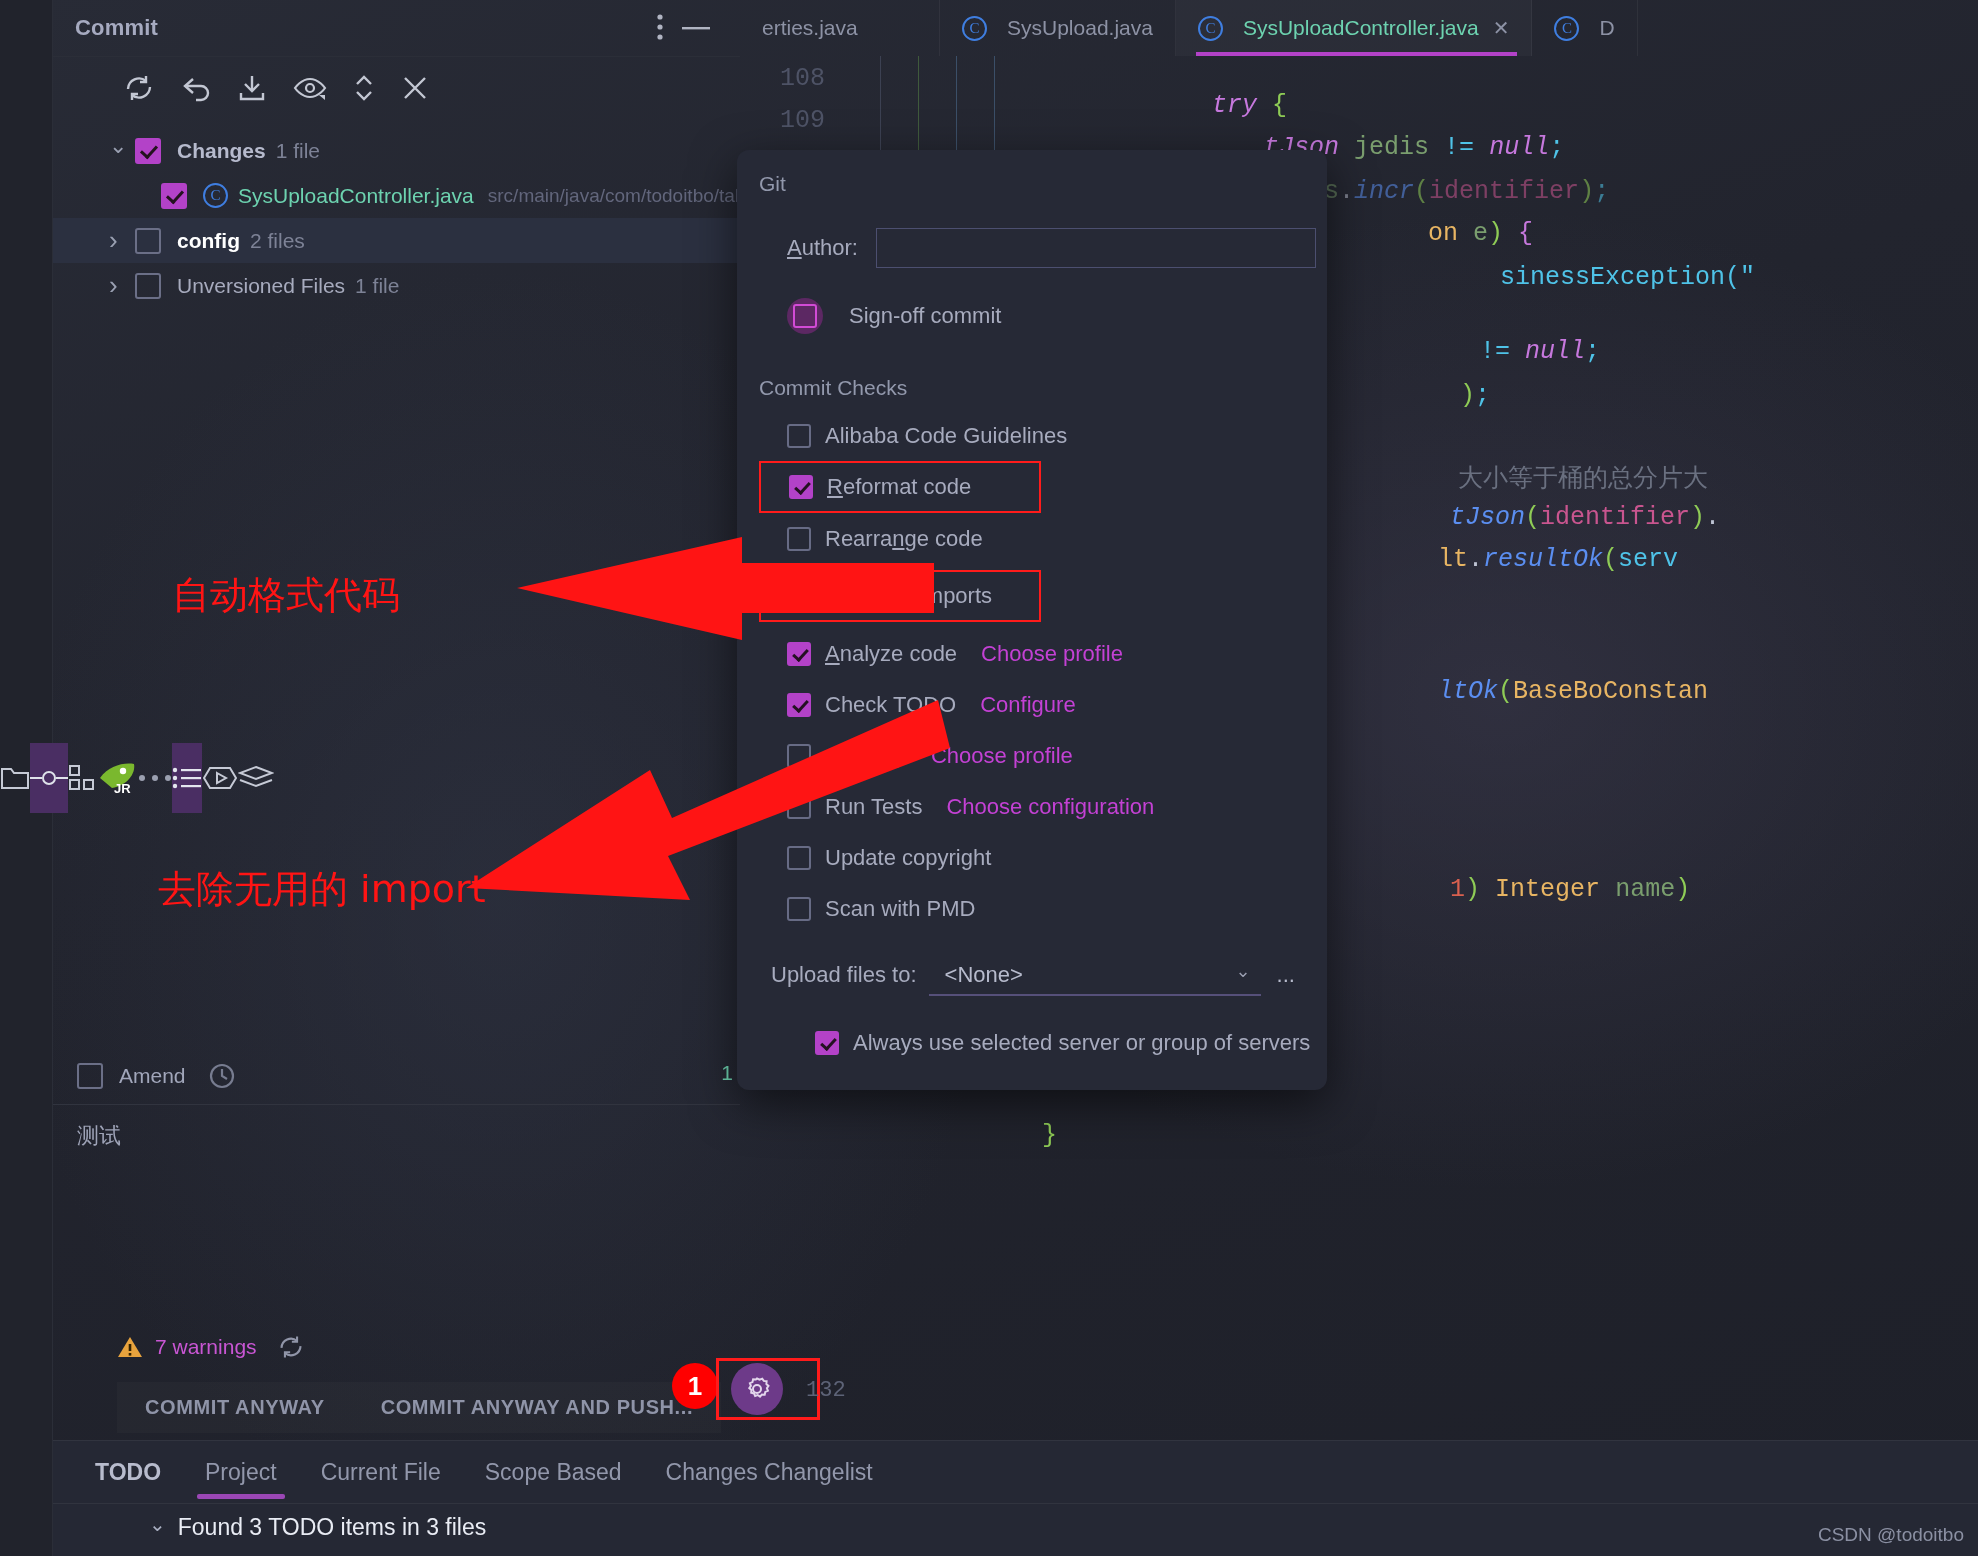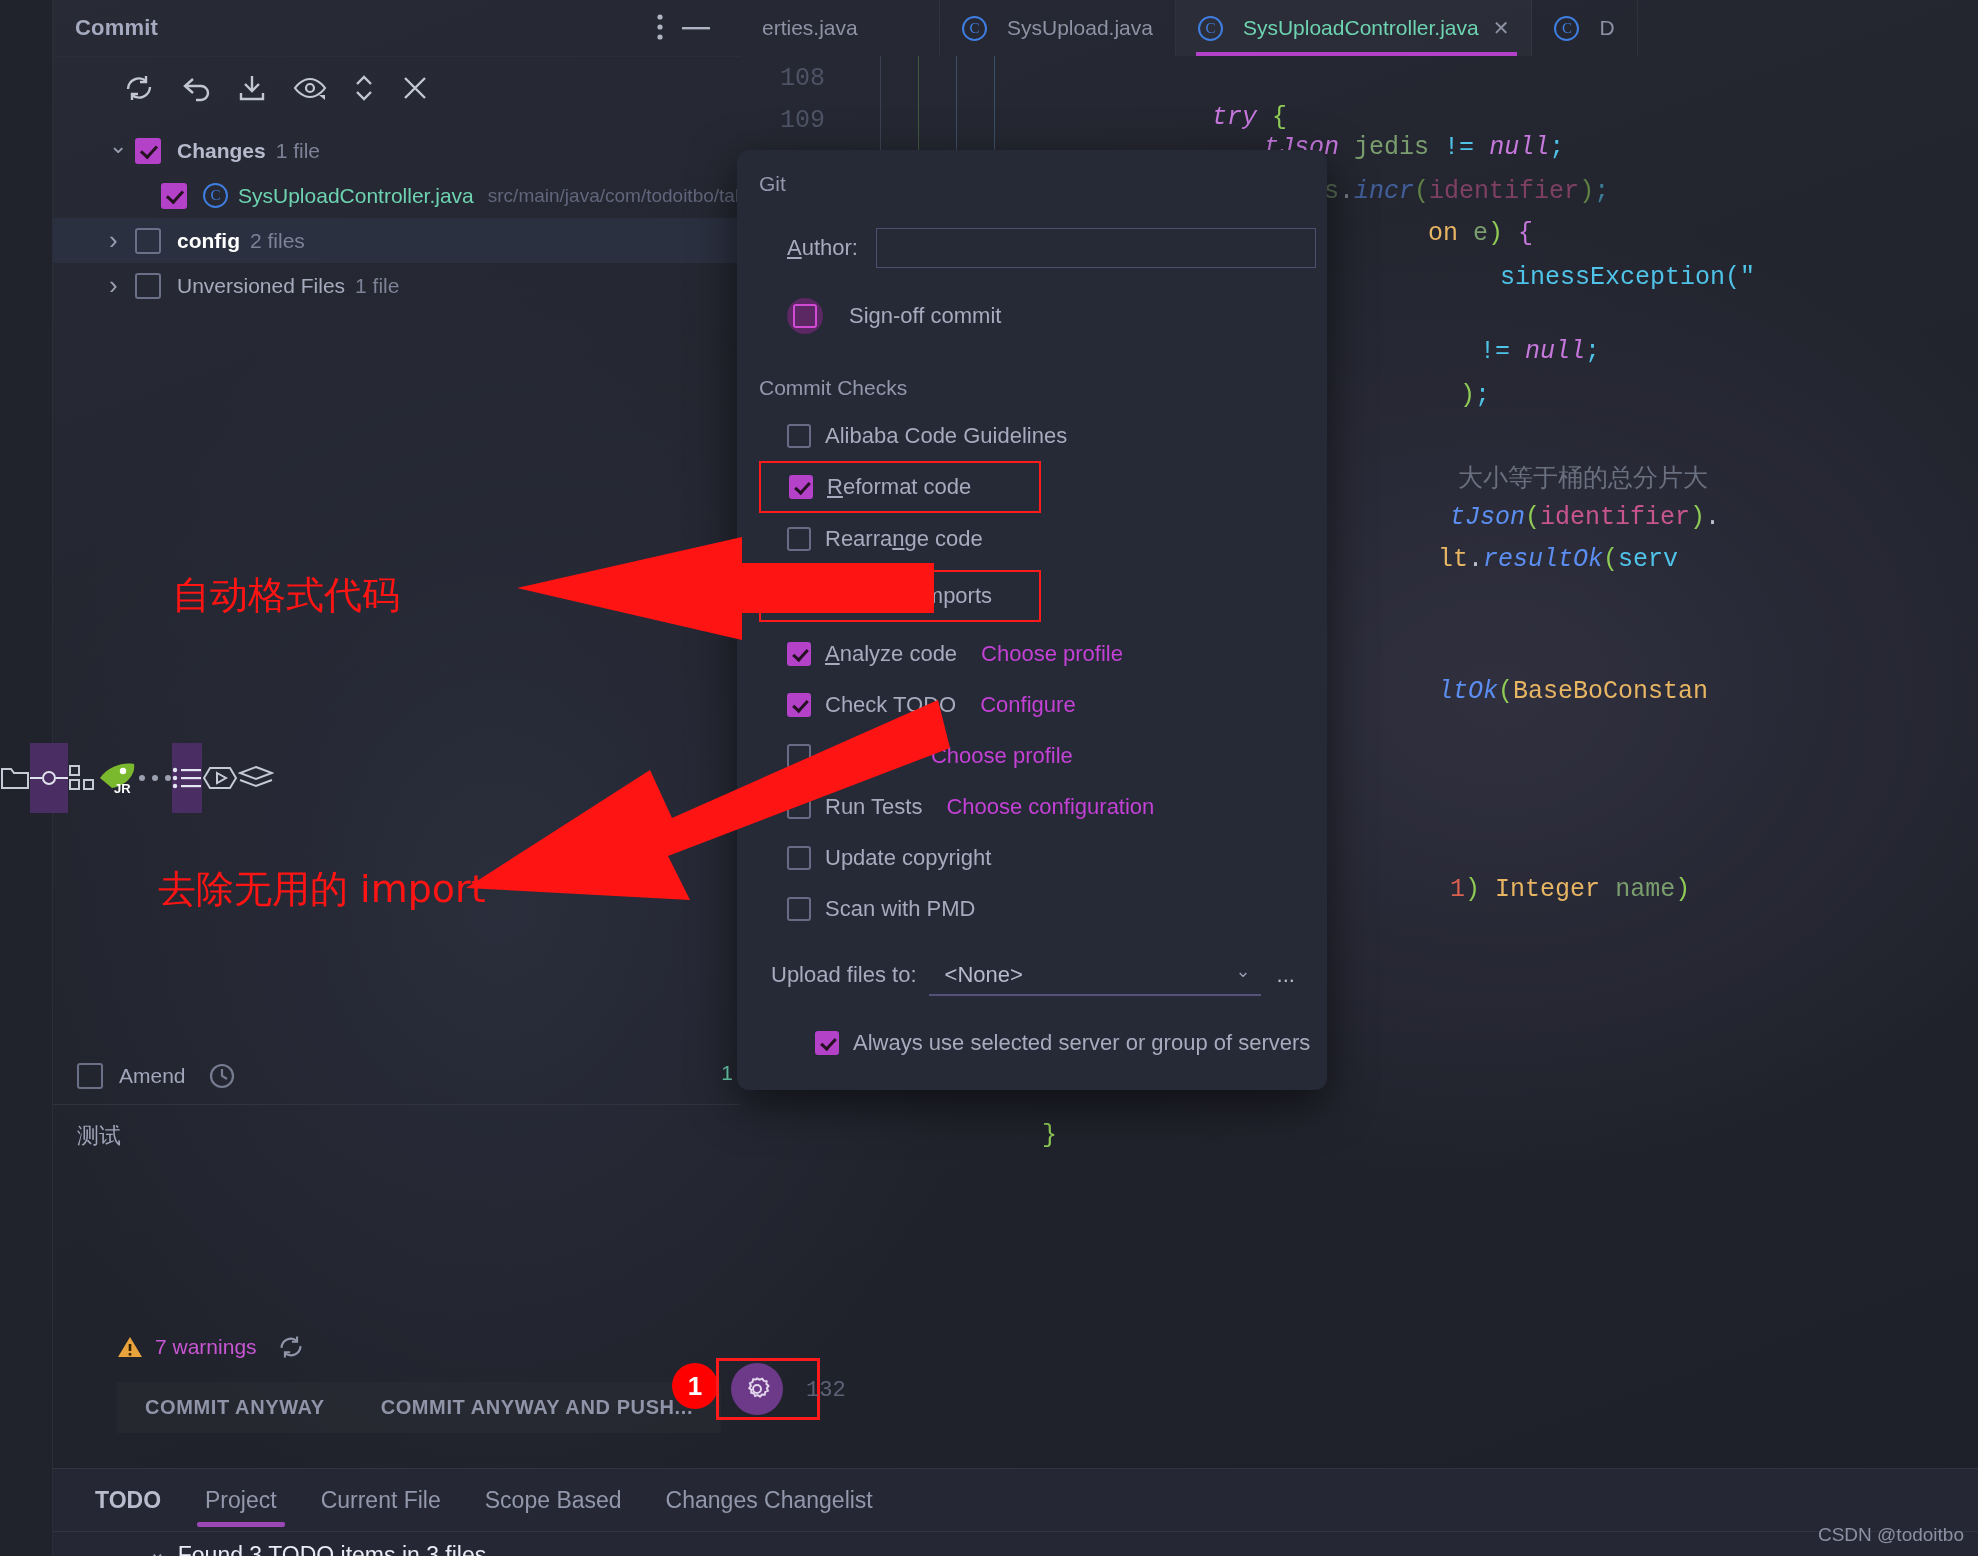--- a/index.html
+++ b/index.html
@@ -220,21 +220,21 @@
   .upload-combo {
     position: relative; margin-left: 12px; width: 332px;
     border-bottom: 2px solid #56507a; height: 34px;
   }
   .combo-caret { position: absolute; right: 10px; top: -2px; color: #9b9fb2; font-size: 18px; }
   .dots { color: #b7bbcd; font-size: 22px; margin-left: 16px; }
   .always-row { display: flex; align-items: center; margin: 34px 0 0 78px; }
 
   
   .todo-panel {
-    position: absolute; left: 53px; right: 0; bottom: 0; height: 88px;
+    position: absolute; left: 53px; right: 0; bottom: 0; height: 116px;
     background: #252834; border-top: 1px solid #31343f;
   }
   .todo-tabs { display: flex; align-items: center; height: 62px; padding-left: 20px; gap: 0; }
   .todo-tab {
     font-size: 23px; color: #9297ab; padding: 0 22px; position: relative; height: 62px;
     display: flex; align-items: center;
   }
   .todo-tab.cur { color: #b8bccd; font-weight: bold; }
   .todo-tab.underlined::after {
     content: ""; position: absolute; left: 14px; right: 14px; bottom: 4px;
@@ -300,21 +300,21 @@
 
     <div class="code">
       <div class="vline" style="left:140px; background:#3c4152;"></div>
       <div class="vline" style="left:178px; background:#3f5a3c;"></div>
       <div class="vline" style="left:216px; background:#3b4f68;"></div>
       <div class="vline" style="left:254px; background:#3b4f68;"></div>
 
       <div class="gut" style="top:8px;">108</div>
       <div class="gut" style="top:50px;">109</div>
 
-      <div class="cl" style="left:352px; top:18px;">
+      <div class="cl" style="left:352px; top:6px;">
         <span class="k-kw">try</span><span class="k-plain"> </span><span class="k-par">{</span>
       </div>
       <div class="cl" style="left:404px; top:48px;">
         <span class="k-kw">tJson</span><span class="k-plain"> </span><span class="k-var">jedis</span><span class="k-plain"> </span><span class="k-op">!=</span><span class="k-plain"> </span><span class="k-kw">null</span><span class="k-op">;</span>
       </div>
       <div class="cl" style="left:404px; top:92px; opacity:.55;">
         <span class="k-var">jedis</span><span class="k-plain">.</span><span class="k-fn">incr</span><span class="k-par">(</span><span class="k-id">identifier</span><span class="k-par">)</span><span class="k-op">;</span>
       </div>
       <div class="cl" style="left:568px; top:134px;">
         <span class="k-cls">on</span><span class="k-plain"> </span><span class="k-var">e</span><span class="k-par">)</span><span class="k-plain"> </span><span class="k-kw2">{</span>

